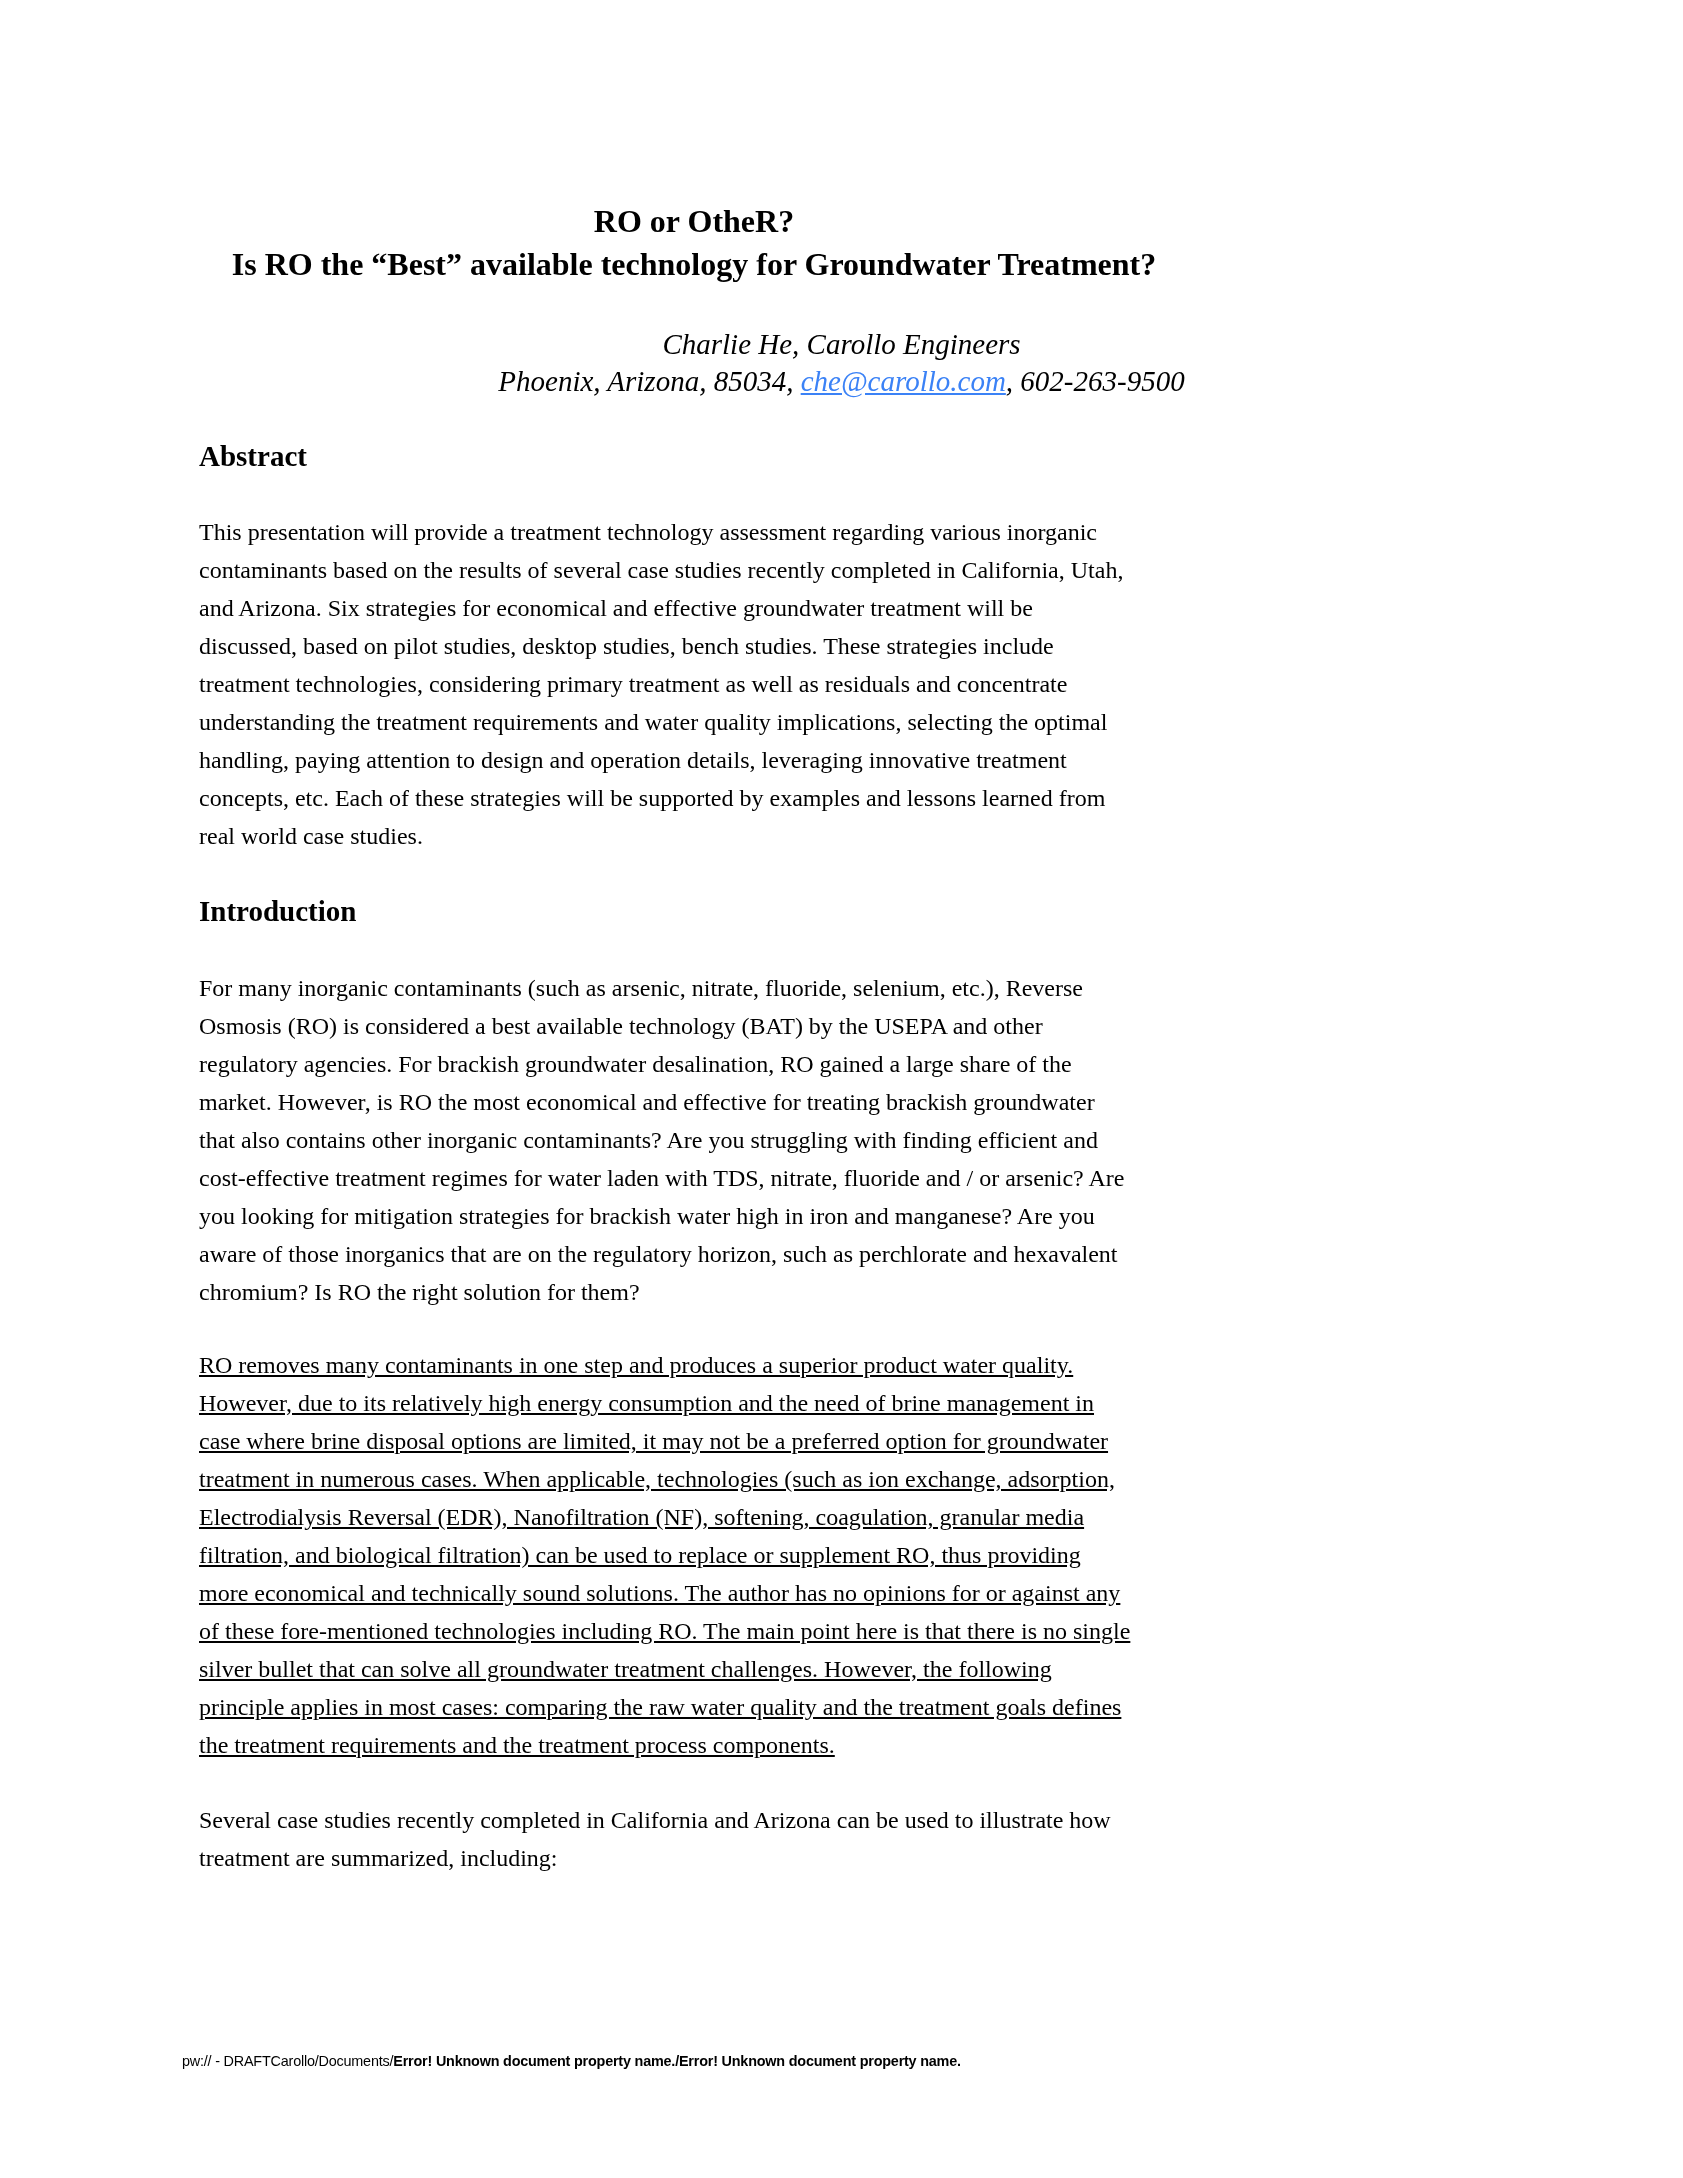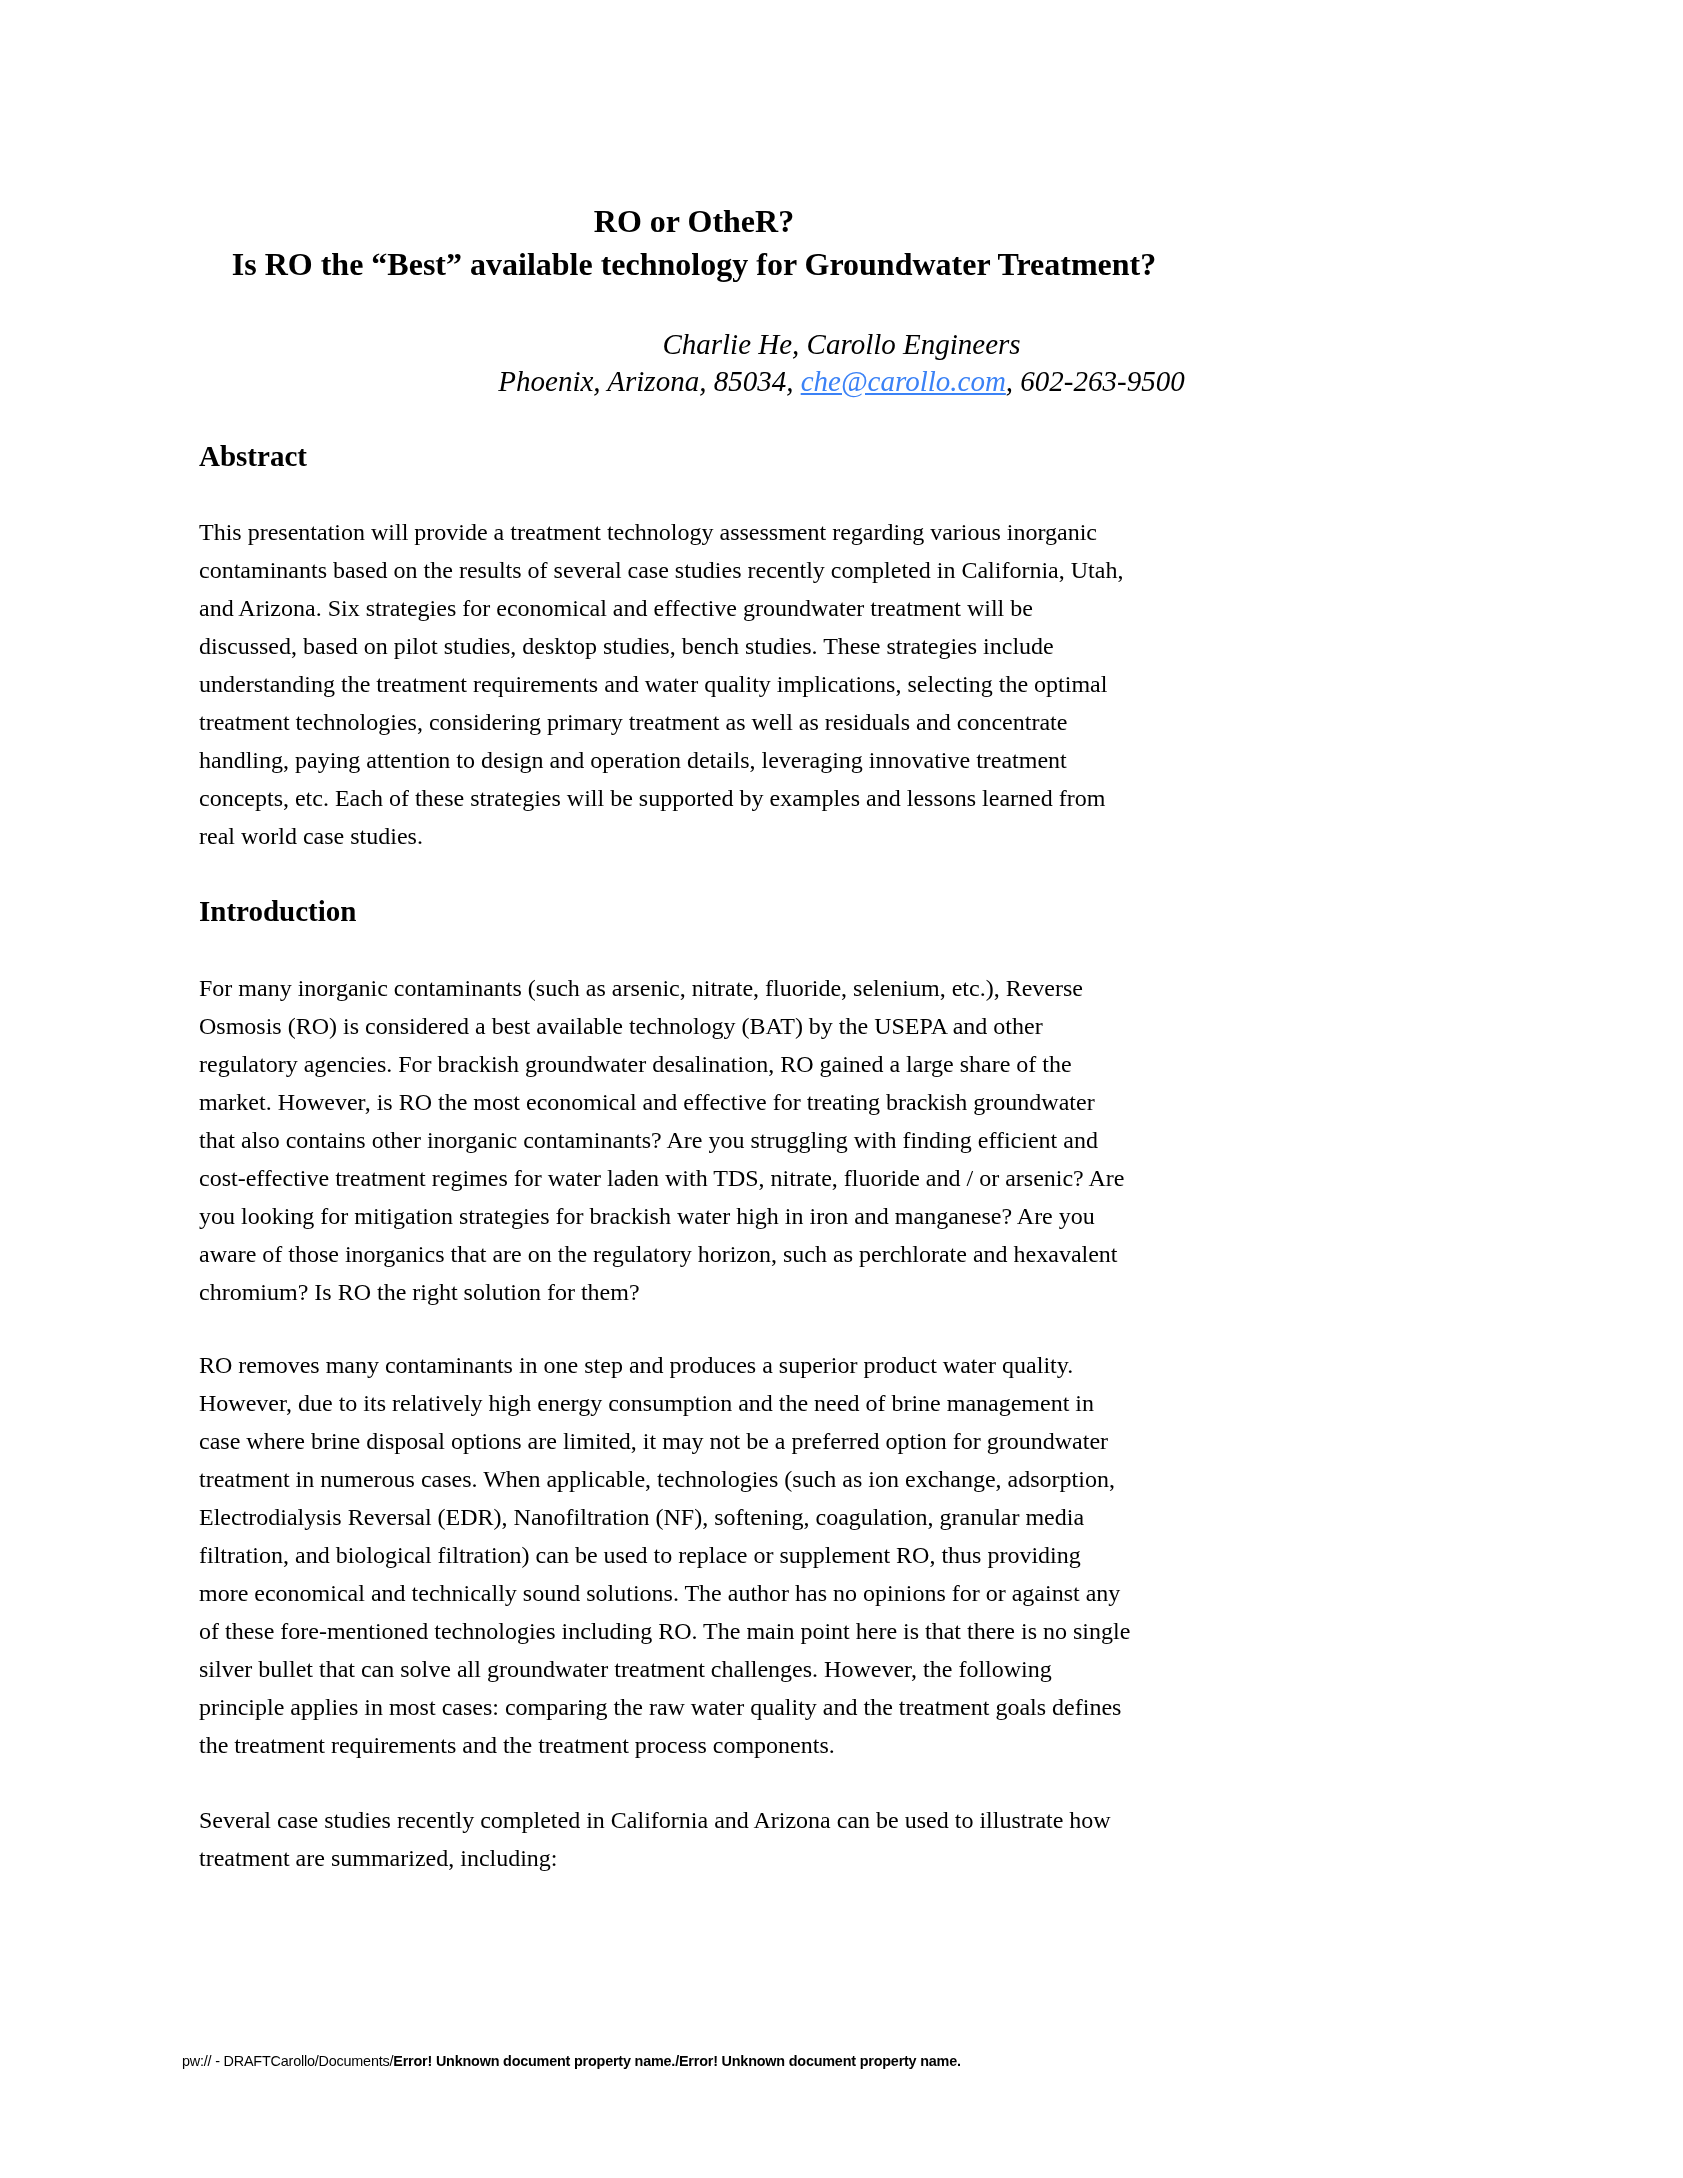--- a/index.html
+++ b/index.html
@@ -35,42 +35,42 @@
     <span>Phoenix, Arizona, 85034, </span><a>che@carollo.com</a><span>, 602-263-9500</span>
   </div>
 
   <div class="heading" style="top:437px;">Abstract</div>
 
   <div class="para" style="top:513px;">
     <span class="line">This presentation will provide a treatment technology assessment regarding various inorganic</span>
     <span class="line">contaminants based on the results of several case studies recently completed in California, Utah,</span>
     <span class="line">and Arizona. Six strategies for economical and effective groundwater treatment will be</span>
     <span class="line">discussed, based on pilot studies, desktop studies, bench studies. These strategies include</span>
+    <span class="line">treatment technologies, considering primary treatment as well as residuals and concentrate</span>
     <span class="line">understanding the treatment requirements and water quality implications, selecting the optimal</span>
-    <span class="line">treatment technologies, considering primary treatment as well as residuals and concentrate</span>
     <span class="line">handling, paying attention to design and operation details, leveraging innovative treatment</span>
     <span class="line">concepts, etc. Each of these strategies will be supported by examples and lessons learned from</span>
     <span class="line">real world case studies.</span>
   </div>
 
   <div class="heading" style="top:892px;">Introduction</div>
 
   <div class="para" style="top:969px;">
     <span class="line">For many inorganic contaminants (such as arsenic, nitrate, fluoride, selenium, etc.), Reverse</span>
     <span class="line">Osmosis (RO) is considered a best available technology (BAT) by the USEPA and other</span>
     <span class="line">regulatory agencies. For brackish groundwater desalination, RO gained a large share of the</span>
     <span class="line">market. However, is RO the most economical and effective for treating brackish groundwater</span>
     <span class="line">that also contains other inorganic contaminants? Are you struggling with finding efficient and</span>
     <span class="line">cost-effective treatment regimes for water laden with TDS, nitrate, fluoride and / or arsenic? Are</span>
     <span class="line">you looking for mitigation strategies for brackish water high in iron and manganese? Are you</span>
     <span class="line">aware of those inorganics that are on the regulatory horizon, such as perchlorate and hexavalent</span>
     <span class="line">chromium? Is RO the right solution for them?</span>
   </div>
 
-  <div class="para" style="top:1346px;">
+  <div class="para" style="top:1346px;text-decoration:underline;">
     <span class="line">RO removes many contaminants in one step and produces a superior product water quality.</span>
     <span class="line">However, due to its relatively high energy consumption and the need of brine management in</span>
     <span class="line">case where brine disposal options are limited, it may not be a preferred option for groundwater</span>
     <span class="line">treatment in numerous cases. When applicable, technologies (such as ion exchange, adsorption,</span>
     <span class="line">Electrodialysis Reversal (EDR), Nanofiltration (NF), softening, coagulation, granular media</span>
     <span class="line">filtration, and biological filtration) can be used to replace or supplement RO, thus providing</span>
     <span class="line">more economical and technically sound solutions. The author has no opinions for or against any</span>
     <span class="line">of these fore-mentioned technologies including RO. The main point here is that there is no single</span>
     <span class="line">silver bullet that can solve all groundwater treatment challenges. However, the following</span>
     <span class="line">principle applies in most cases: comparing the raw water quality and the treatment goals defines</span>

